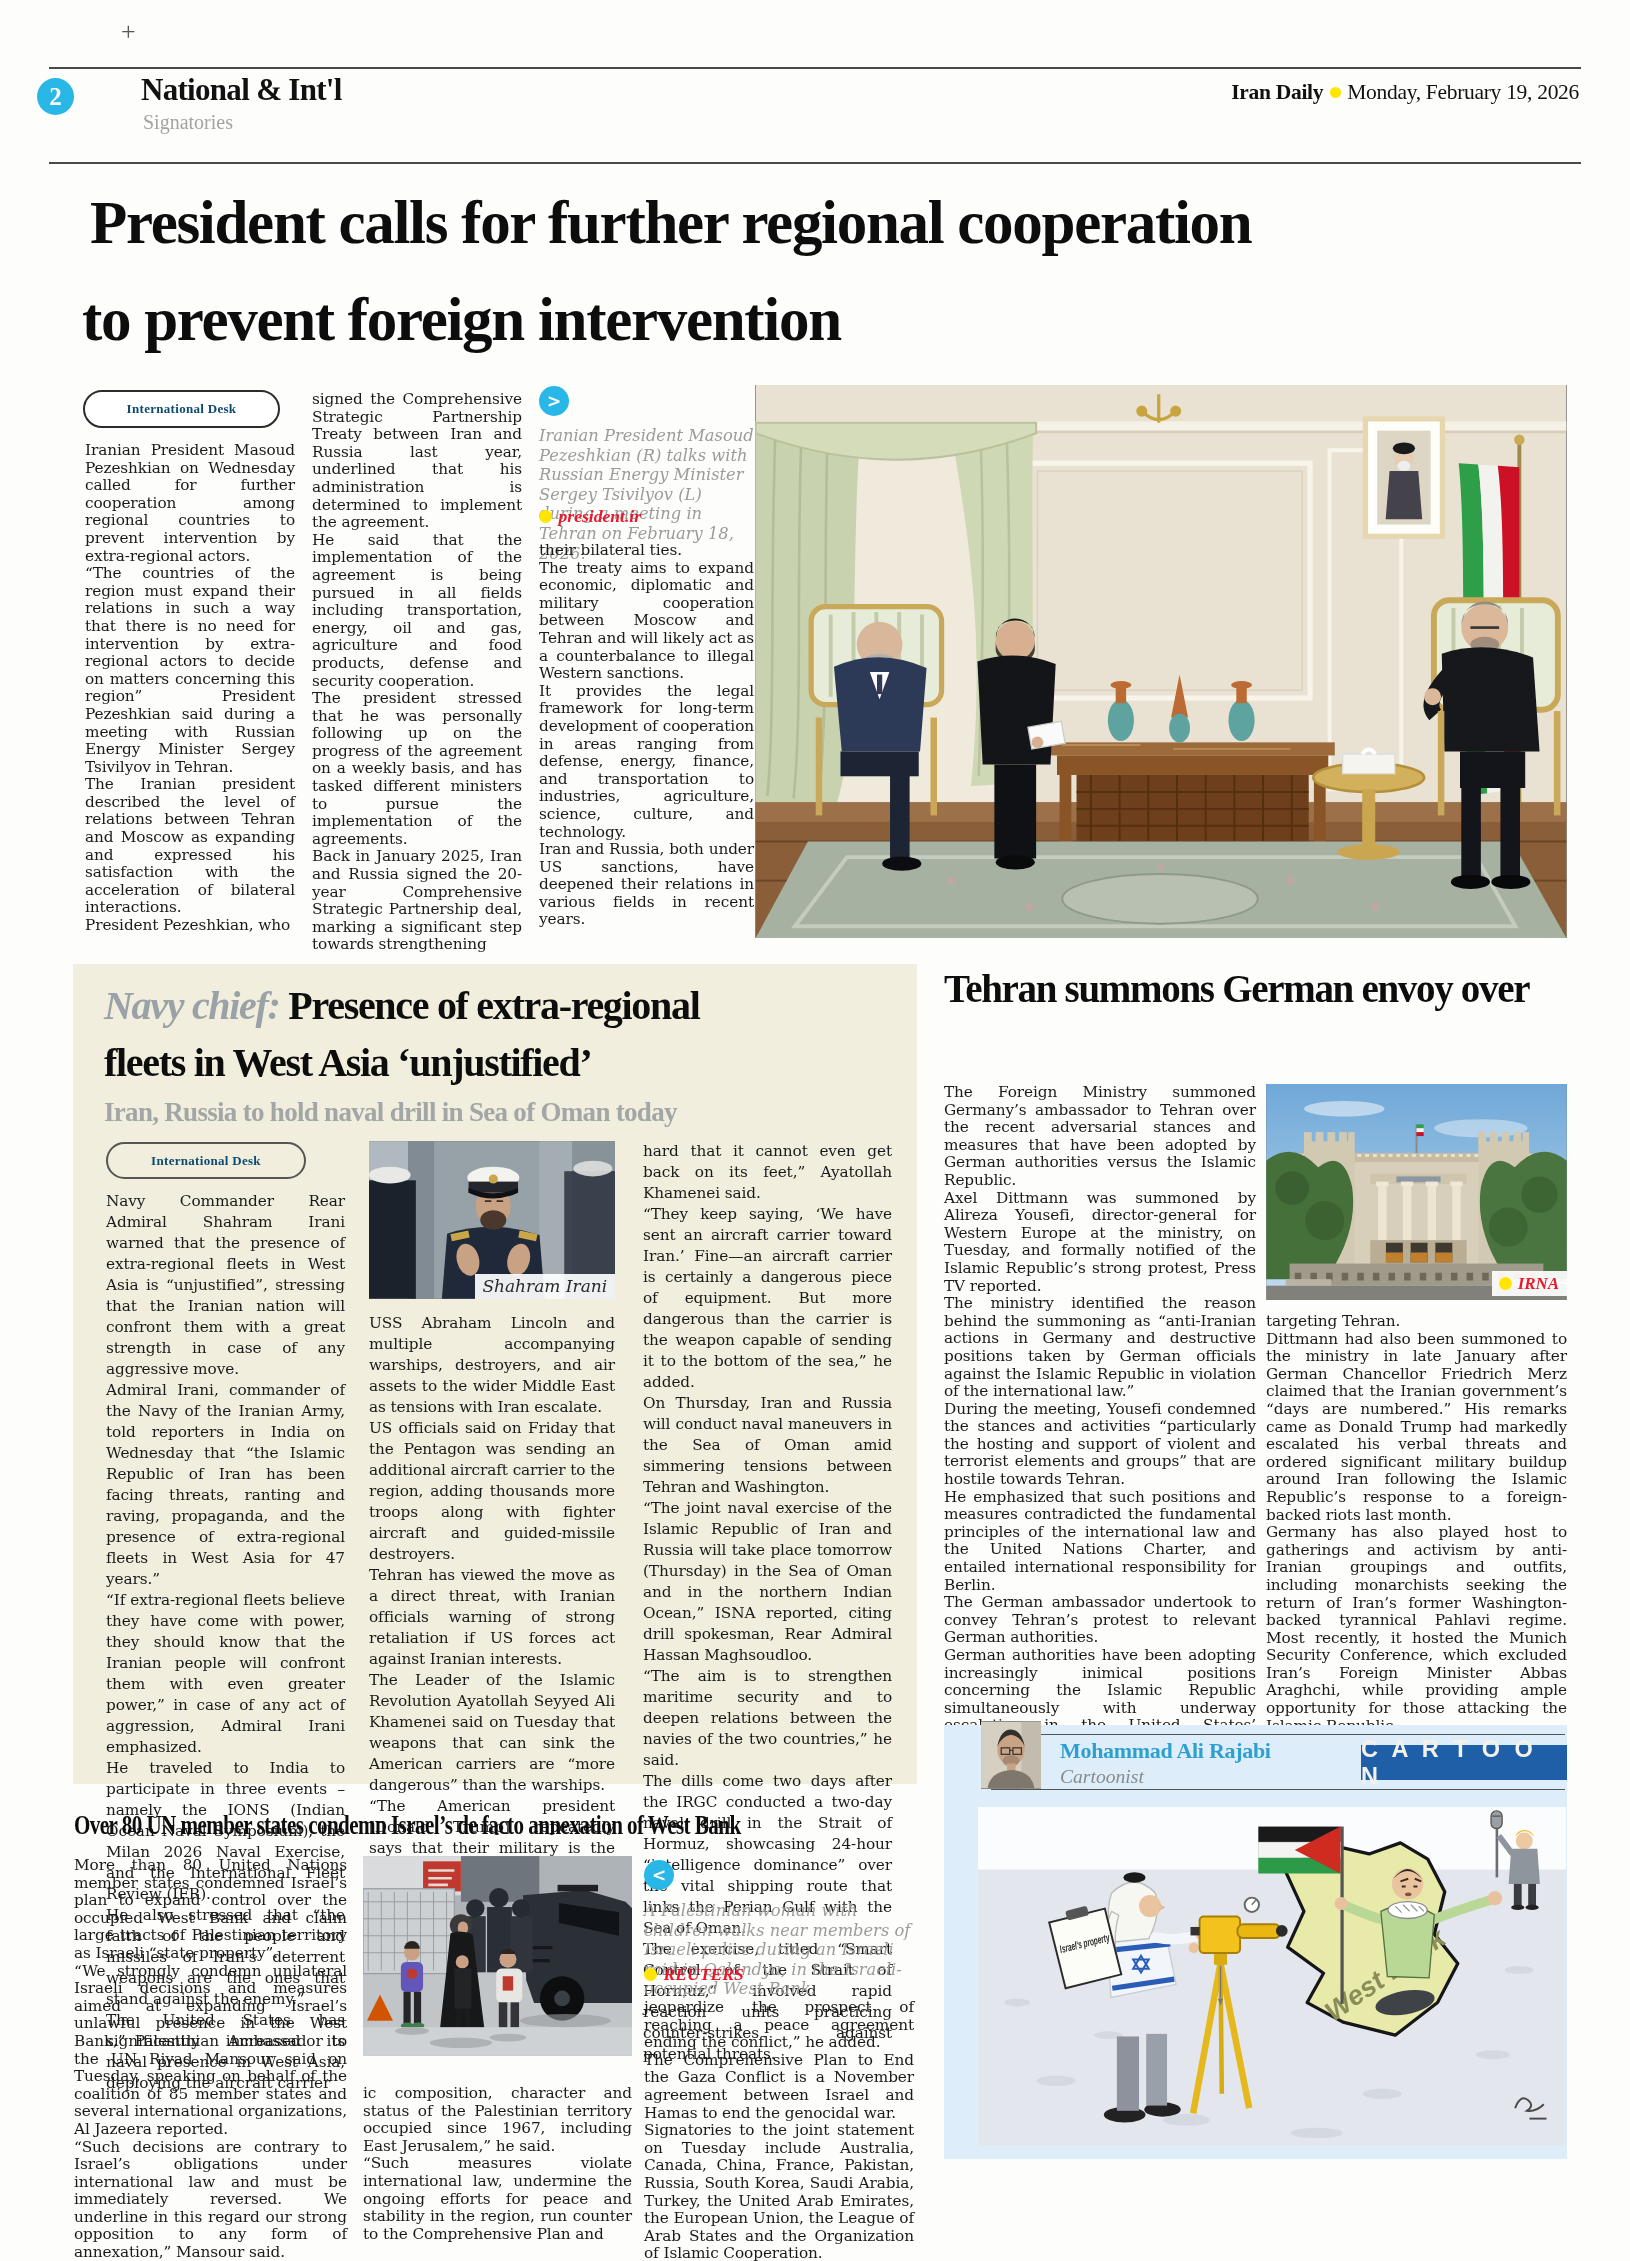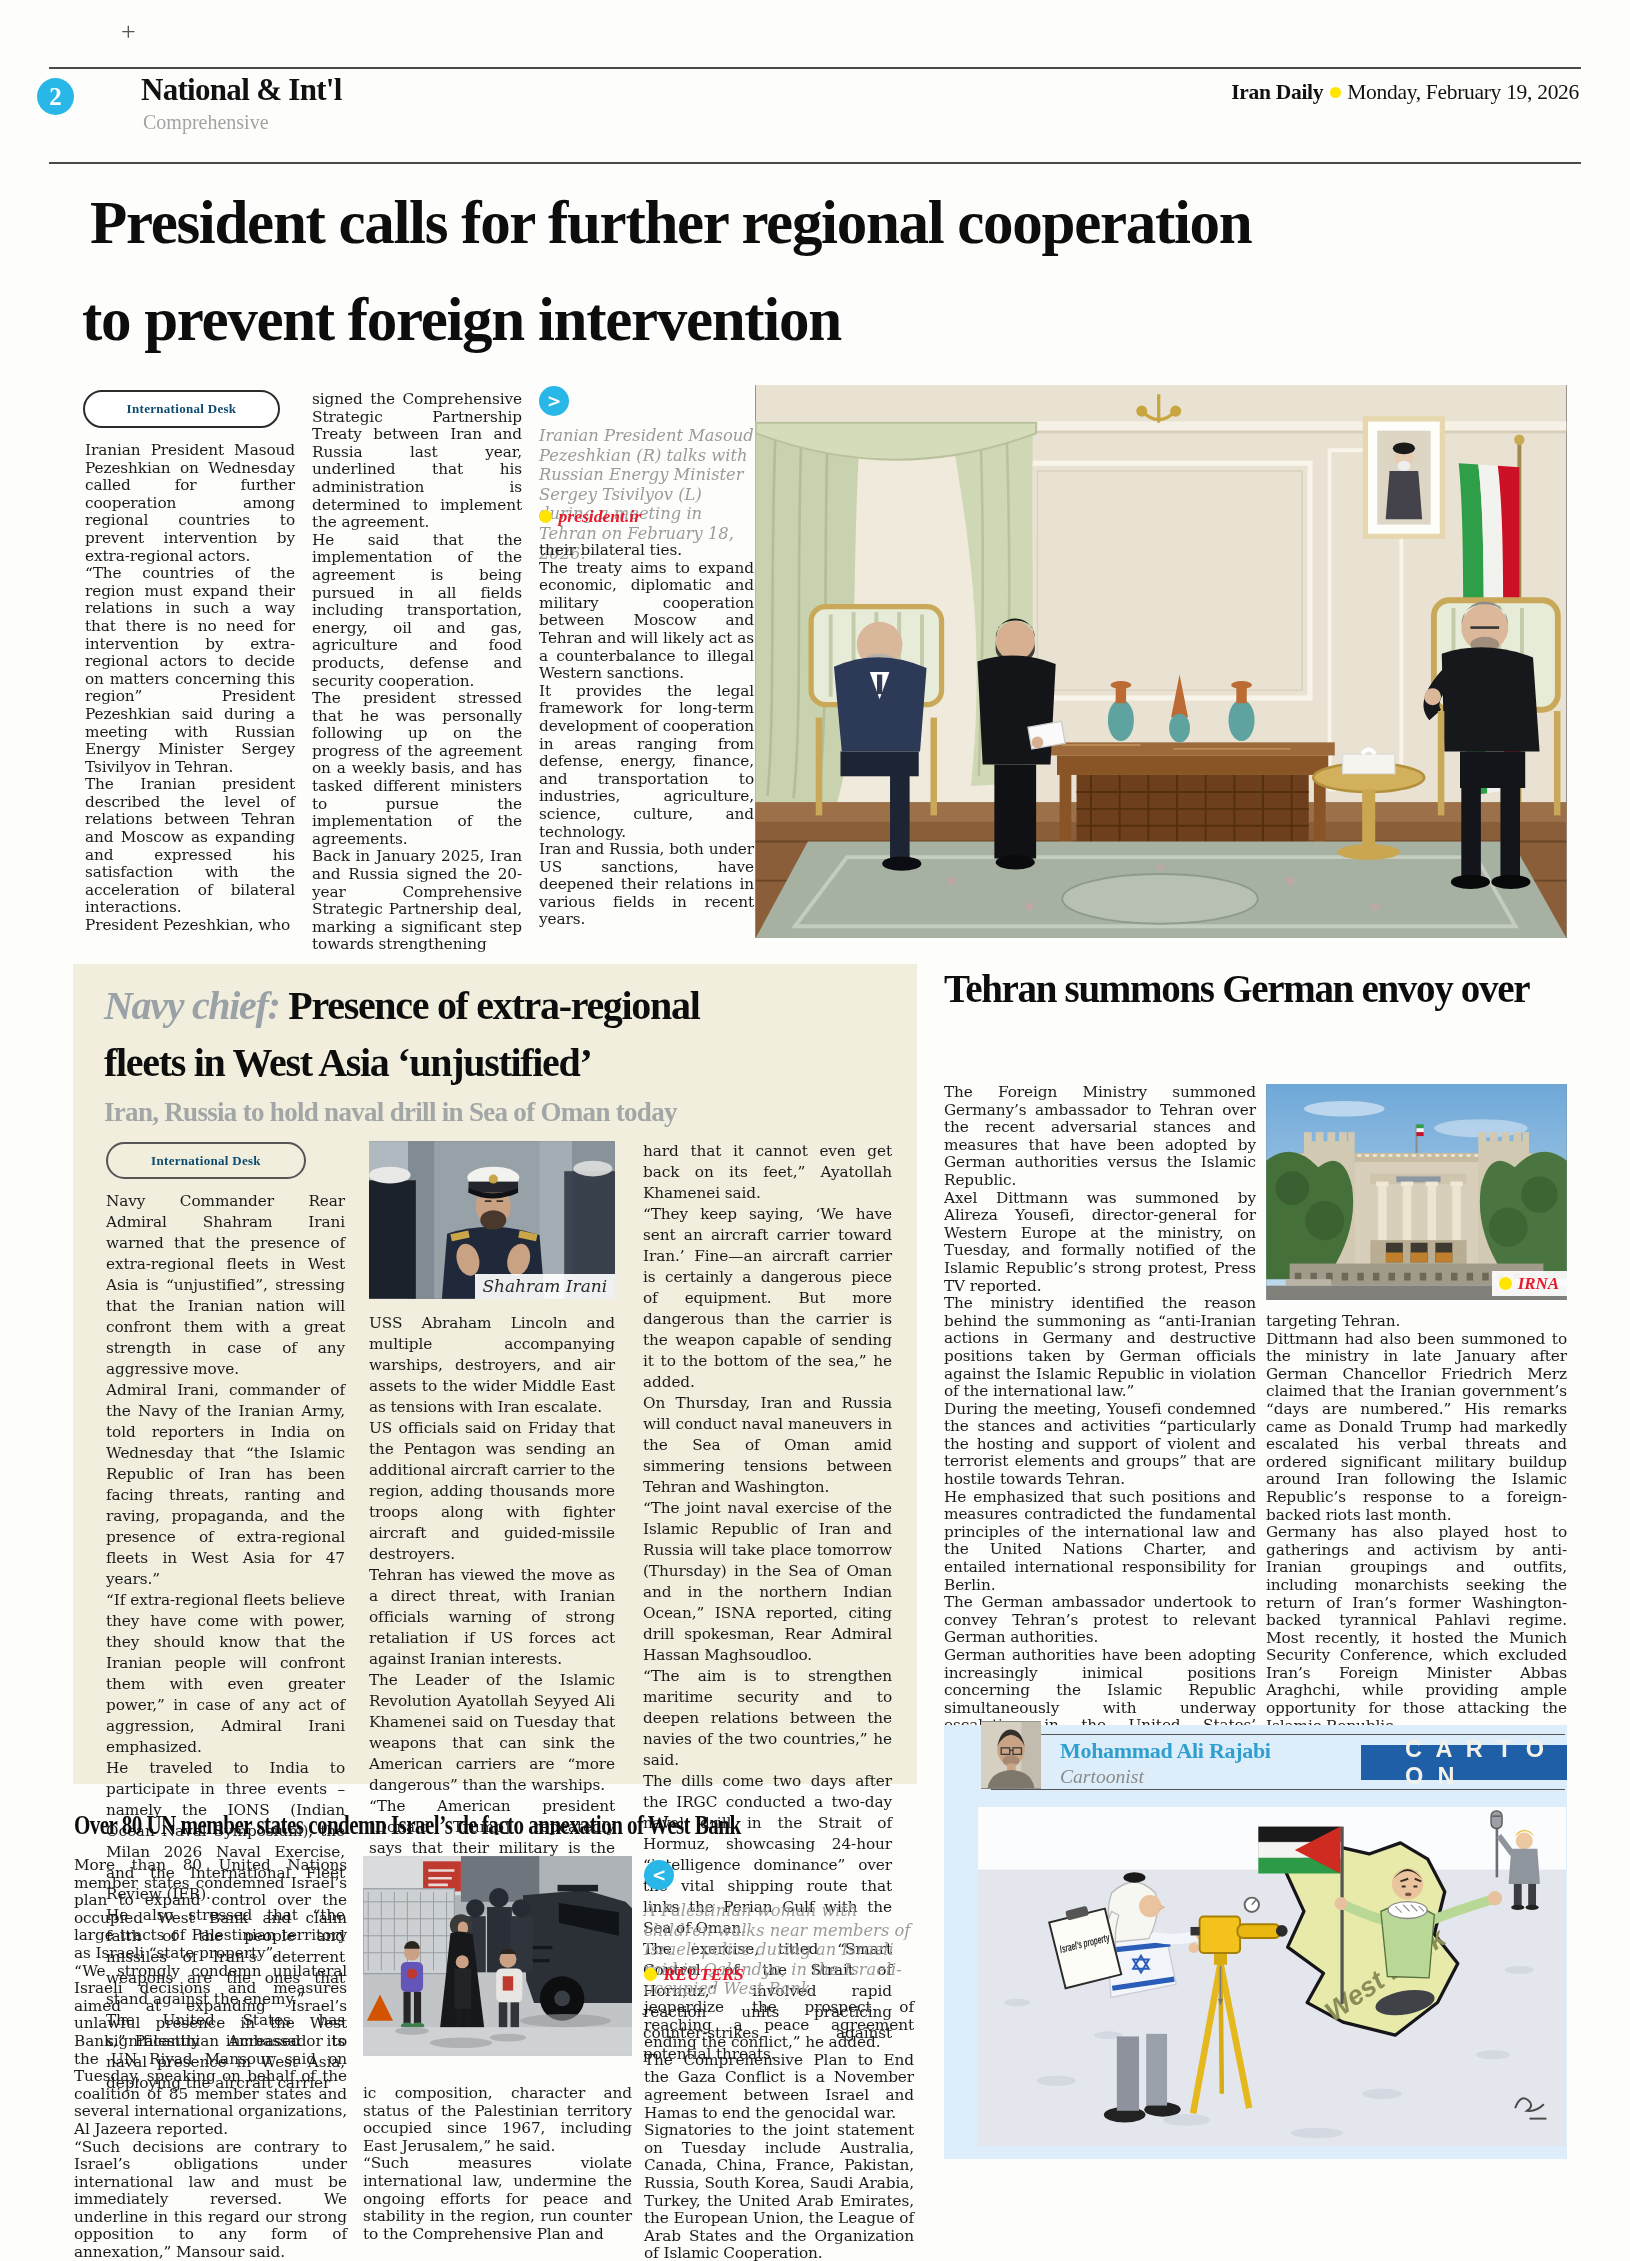--- a/index.html
+++ b/index.html
@@ -29,21 +29,21 @@
 <div id="page">
 
   <div class="abs" style="left:121px;top:17px;font-size:26px;color:#555;font-weight:300;">+</div>
   <div class="abs hline" style="left:49px;top:67px;width:1532px;"></div>
 
   <div class="abs arrow-circle" style="left:37px;top:78px;width:37px;height:37px;font-family:'Liberation Serif',serif;font-size:25px;">
     <span>2</span>
   </div>
 
   <div class="abs" style="left:141px;top:72px;font-size:31px;font-weight:bold;letter-spacing:-0.7px;">National &amp; Int'l</div>
-  <div class="abs" style="left:143px;top:111px;font-size:20px;color:#a3a3a3;">Comprehensive</div>
+  <div class="abs" style="left:143px;top:111px;font-size:20px;color:#a3a3a3;">Signatories</div>
 
   <div class="abs credit-row" style="top:80px;right:51px;">
     <span style="font-weight:bold;font-size:21.5px;letter-spacing:-0.3px;">Iran Daily</span>
     <span class="credit-dot" style="width:11px;height:11px;"></span>
     <span style="font-size:21.5px;letter-spacing:-0.3px;">Monday, February 19, 2026</span>
   </div>
 
   <div class="abs hline" style="left:49px;top:162px;width:1532px;"></div>
 
   <div class="abs headline" style="left:82px;top:188px;font-size:61px;margin-left:8px;">President calls for further regional cooperation</div>
@@ -365,21 +365,21 @@
       <rect x="49" y="40" width="13" height="10" fill="none" stroke="#3a3a3a" stroke-width="2"></rect>
       <line x1="44" y1="44" x2="49" y2="44" stroke="#3a3a3a" stroke-width="2"></line>
       <ellipse cx="46" cy="60" rx="13" ry="9" fill="#8d7560" opacity="0.55"></ellipse>
       <rect x="40" y="64" width="13" height="12" fill="#c8a385"></rect>
       <path d="M10,102 Q14,76 46,74 Q78,76 82,102 Z" fill="#7e786c"></path>
     </svg>
   </div>
   <div class="abs" style="left:1060px;top:1738px;font-size:22px;font-weight:bold;color:#2f9fd0;letter-spacing:-0.3px;">Mohammad Ali Rajabi</div>
   <div class="abs" style="left:1060px;top:1766px;font-size:19.6px;font-style:italic;color:#8a8a8a;">Cartoonist</div>
   <div class="abs" style="left:1361px;top:1745px;width:206px;height:35px;background:#1e5fa8;display:flex;align-items:center;justify-content:center;">
-    <span style="color:#f4f2e8;font-weight:bold;font-size:23.5px;letter-spacing:3.9px;font-family:'Liberation Sans',sans-serif;margin-left:44px;">C A R T O O N</span>
+    <span style="color:#f4f2e8;font-weight:bold;font-size:23.5px;letter-spacing:3.9px;font-family:'Liberation Sans',sans-serif;">C A R T O O N</span>
   </div>
 
   <div class="abs photo" style="left:978px;top:1807px;width:588px;height:339px;background:#fff;">
     <svg width="588" height="339" viewBox="0 0 902 520">
       <rect width="902" height="520" fill="#fbfcfd"></rect>
       <rect x="0" y="96" width="902" height="424" fill="#e3e6ec"></rect>
       <g fill="#c9cdd8" opacity="0.55">
         <ellipse cx="120" cy="420" rx="30" ry="8"></ellipse>
           <ellipse cx="320" cy="480" rx="36" ry="9"></ellipse>
           <ellipse cx="620" cy="440" rx="30" ry="8"></ellipse>

